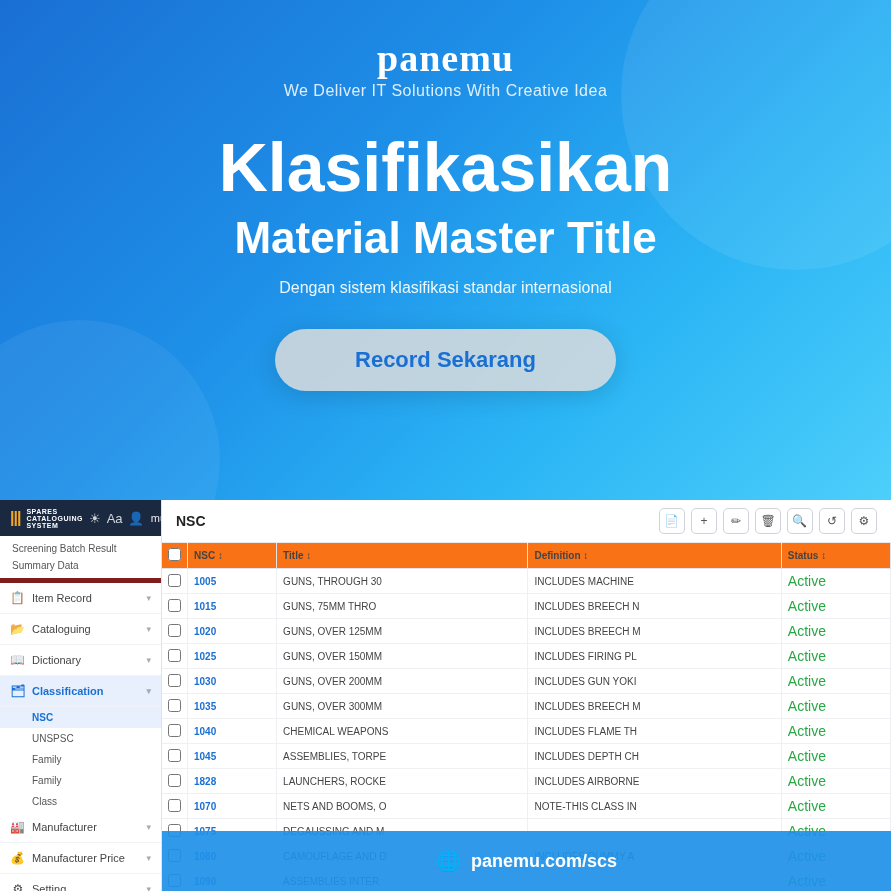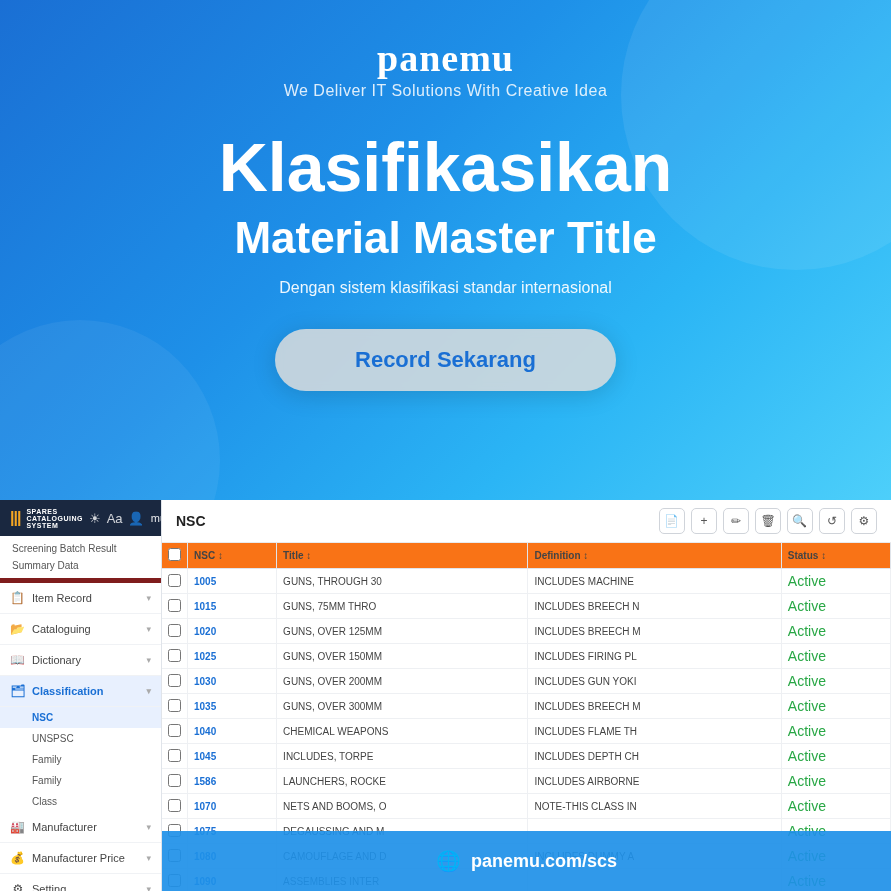--- a/index.html
+++ b/index.html
@@ -520,32 +520,32 @@
       <span class="status-active">Active</span>
     </td>
   </tr>
               <tr>
     <td class="checkbox-cell">
       <input type="checkbox" style="">
     </td>
     <td>
       <a class="nsc-link">1045</a>
     </td>
-    <td>INCLUDES, TORPE</td>
+    <td>ASSEMBLIES, TORPE</td>
     <td>INCLUDES DEPTH CH</td>
     <td>
       <span class="status-active">Active</span>
     </td>
   </tr>
               <tr>
     <td class="checkbox-cell">
       <input type="checkbox" style="">
     </td>
     <td>
-      <a class="nsc-link">1586</a>
+      <a class="nsc-link">1828</a>
     </td>
     <td>LAUNCHERS, ROCKE</td>
     <td>INCLUDES AIRBORNE</td>
     <td>
       <span class="status-active">Active</span>
     </td>
   </tr>
               <tr>
     <td class="checkbox-cell">
       <input type="checkbox" style="">

